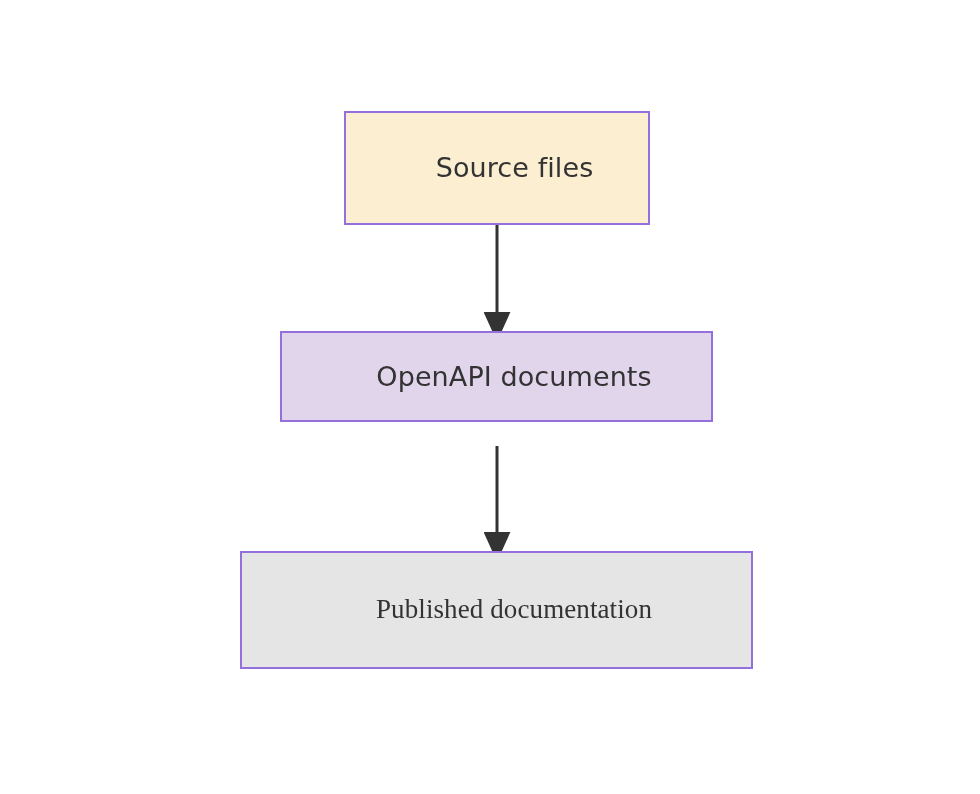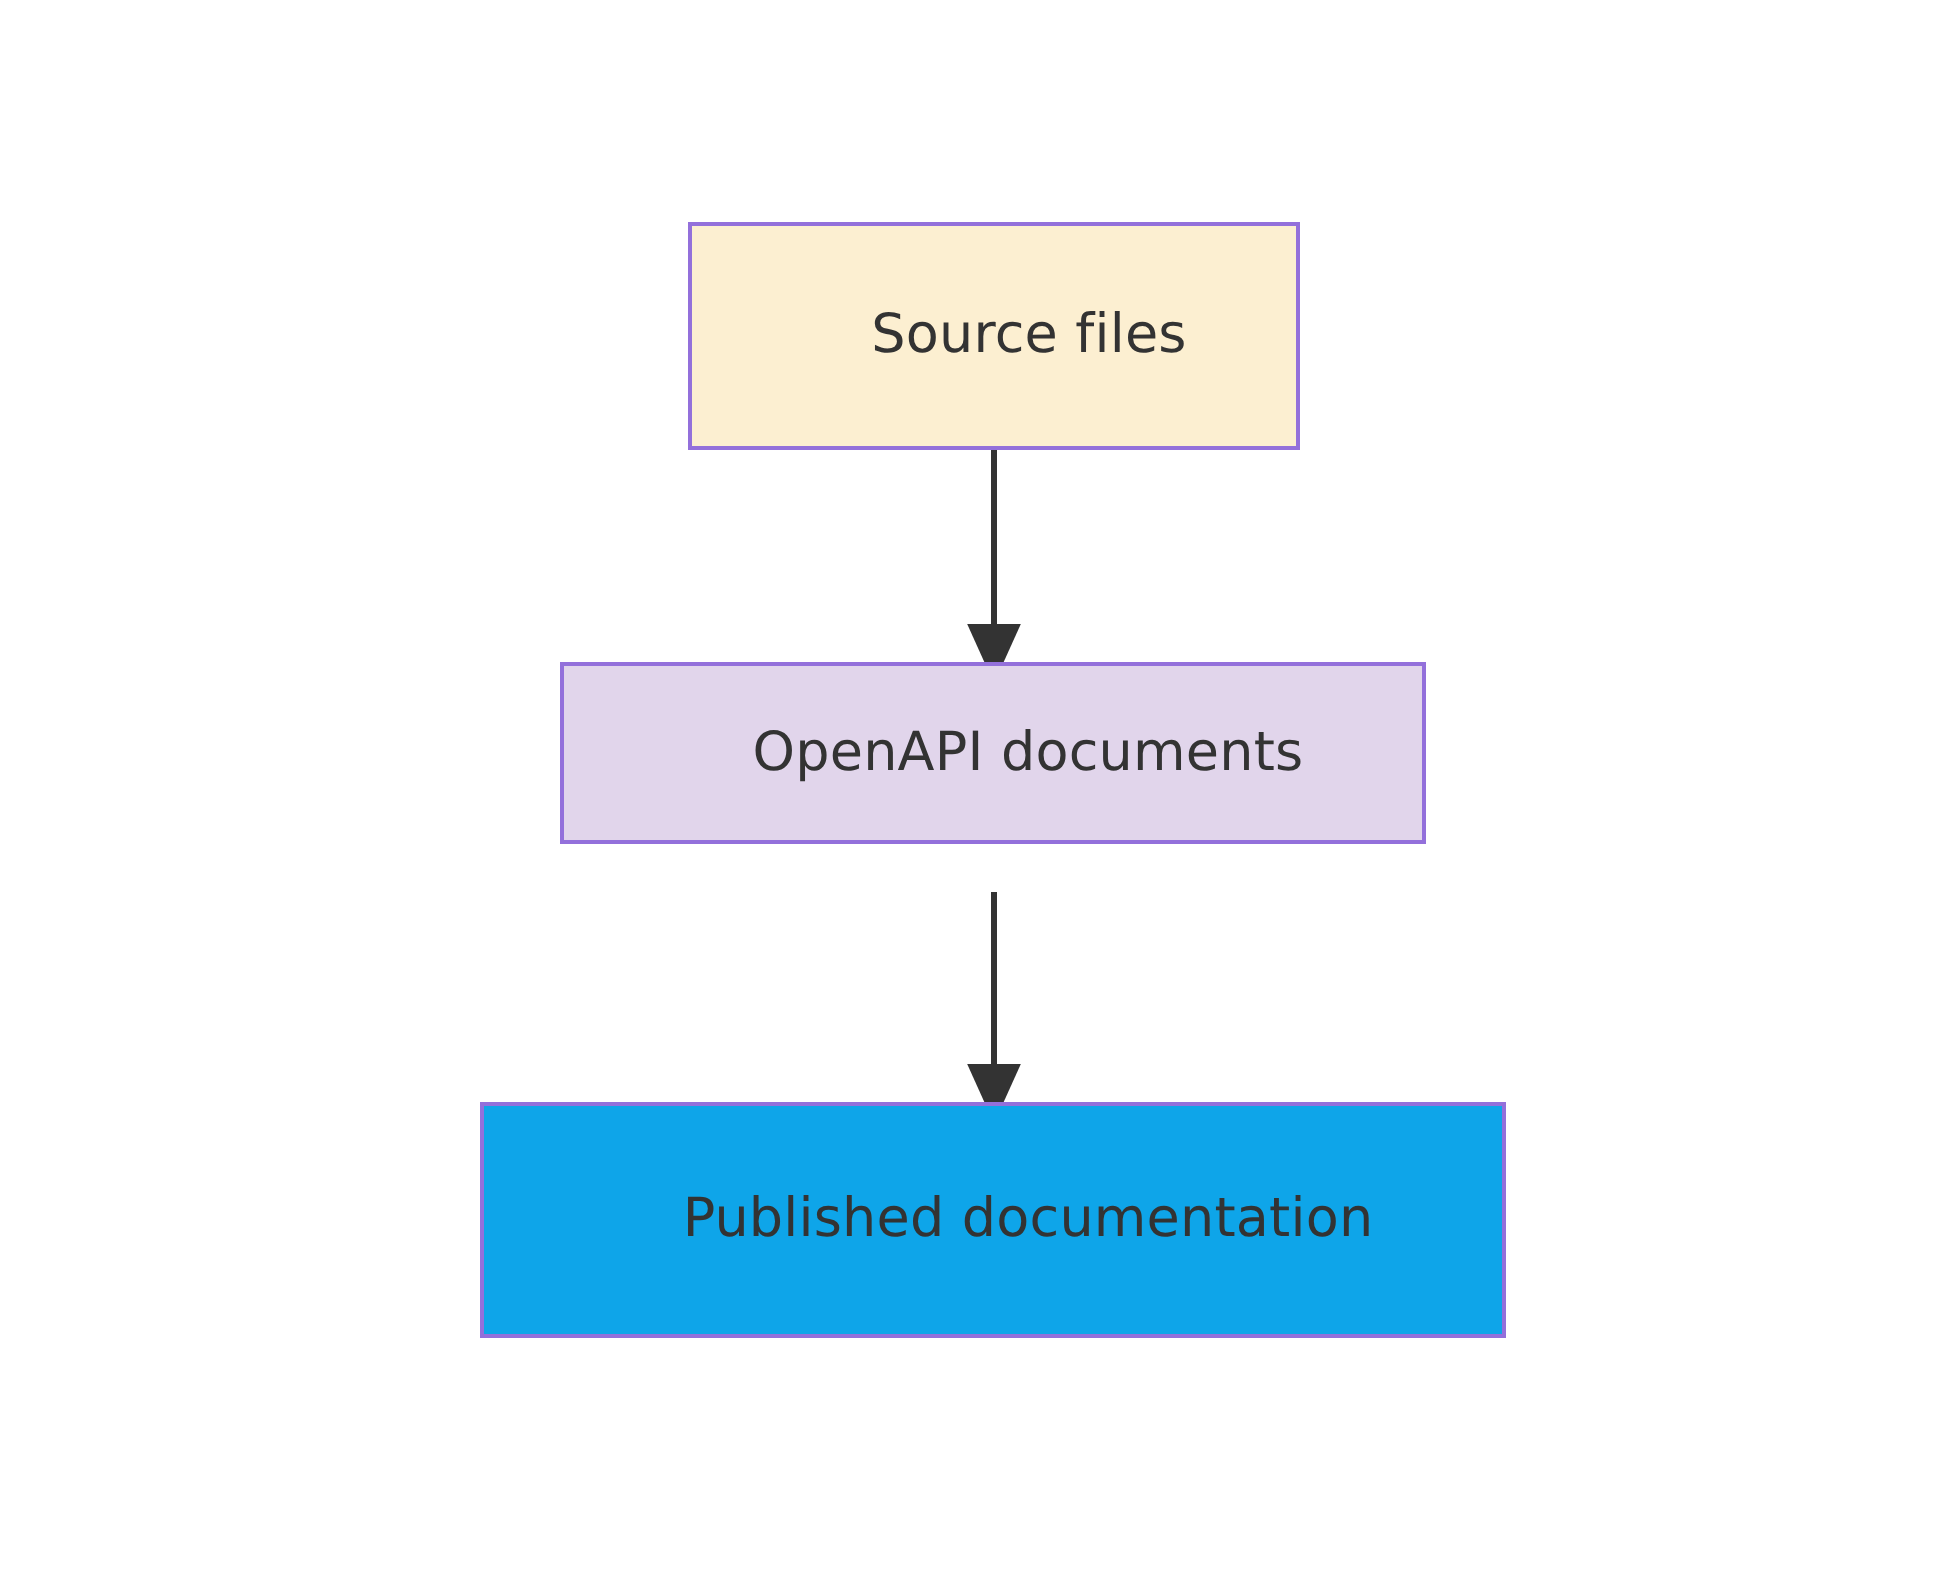--- a/index.html
+++ b/index.html
@@ -91,17 +91,17 @@
   </svg>
 
   <div class="flow-node" id="node-source-files" style="background: rgb(252, 239, 209); border-color: rgb(147, 112, 219); color: rgb(51, 51, 51);">
     <span class="node-label">Source files</span>
   </div>
 
   <div class="flow-node" id="node-openapi-documents" style="background: rgb(225, 213, 235); border-color: rgb(147, 112, 219); color: rgb(51, 51, 51);">
     <span class="node-label">OpenAPI documents</span>
   </div>
 
-  <div class="flow-node" id="node-published-documentation" style="background: #0ea5e9; border-color: rgb(147, 112, 219); color: rgb(51, 51, 51);">
+  <div class="flow-node" id="node-published-documentation" style="background: #e5e5e5; border-color: rgb(147, 112, 219); color: rgb(51, 51, 51); font-family: Liberation Serif, serif;">
     <span class="node-label">Published documentation</span>
   </div>
 
 </div>
 
 </body></html>

